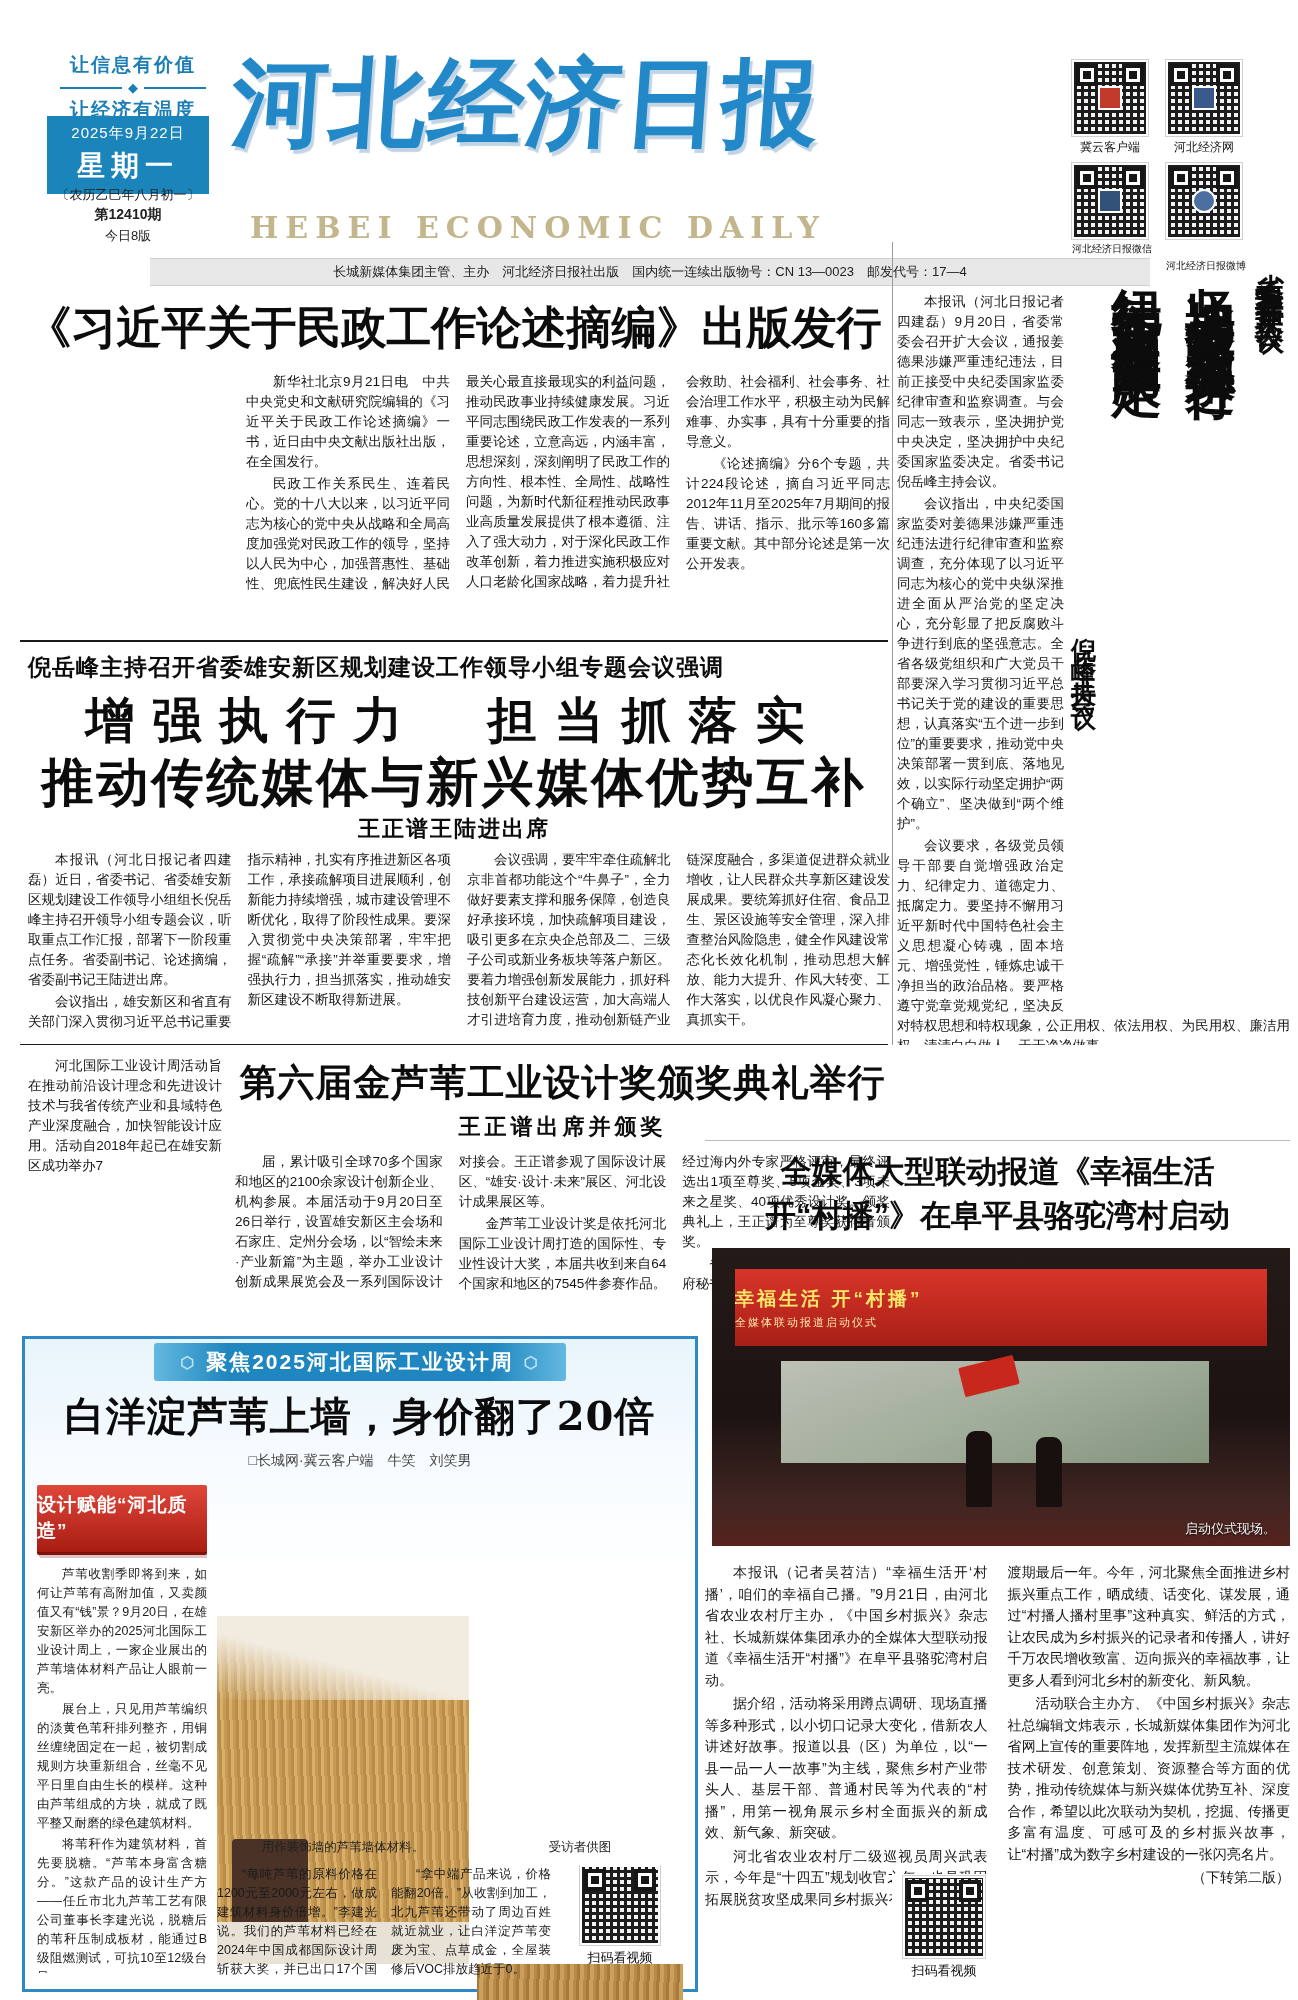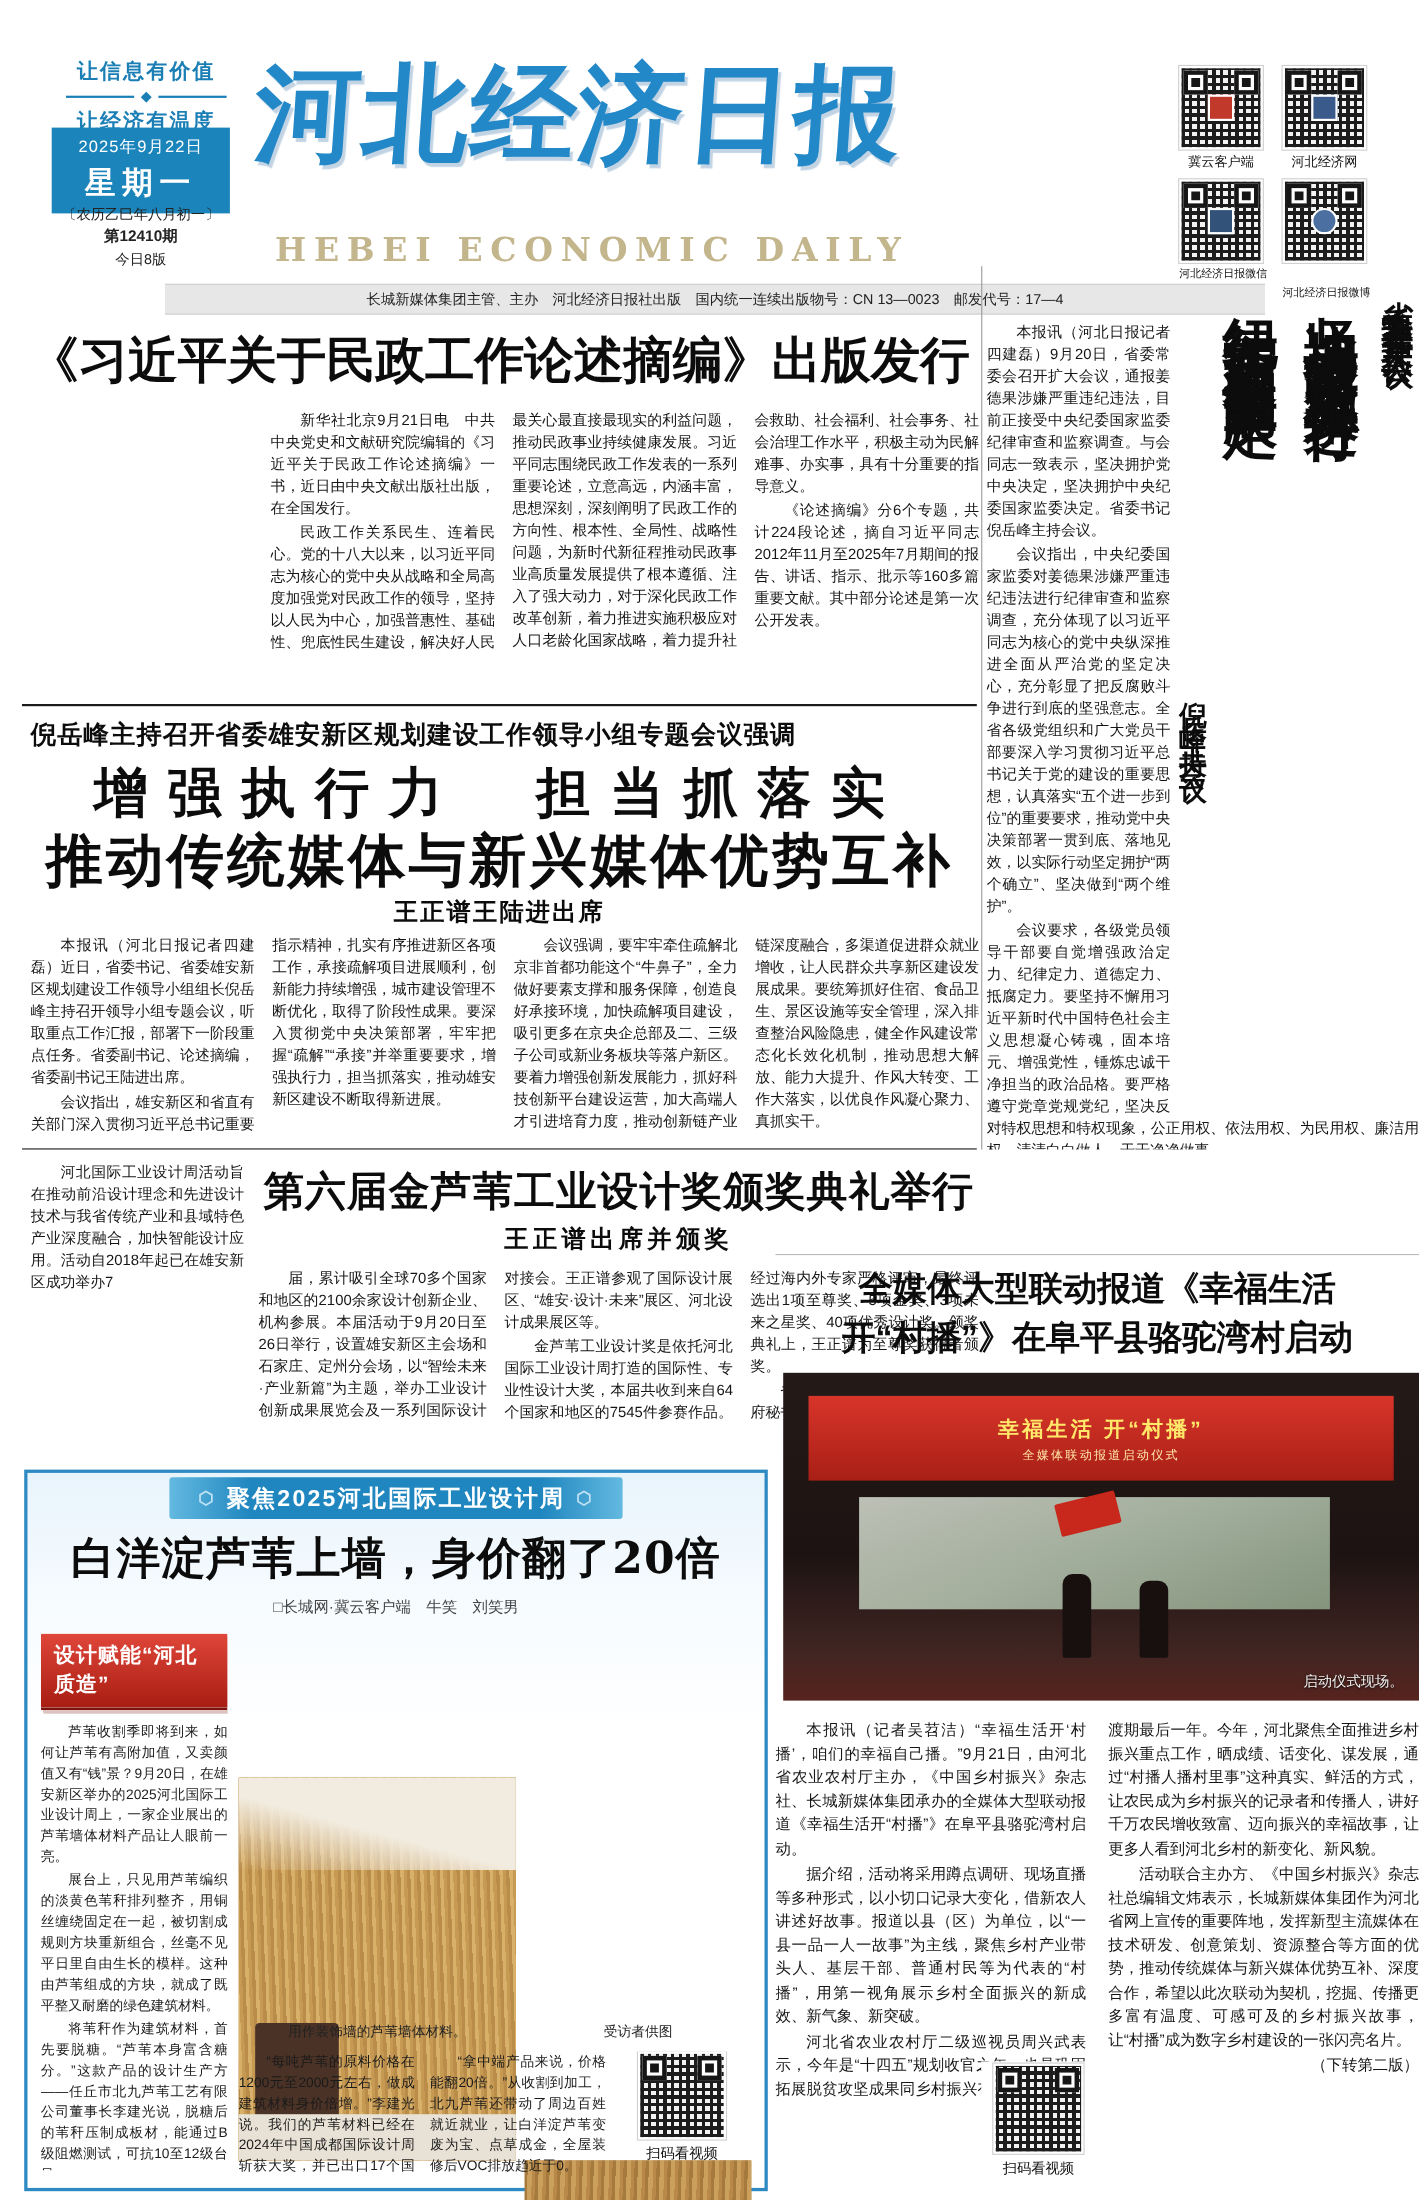--- a/index.html
+++ b/index.html
@@ -50,21 +50,21 @@
   
   .vtext{writing-mode:vertical-rl;text-orientation:upright;white-space:nowrap;}
   .v-spacer{float:right;width:226px;height:705px;}
   
   .hr{background:#1a1a1a;}
   .vr{background:#9a9a9a;}
   
   .stage{background:linear-gradient(180deg,#241a18 0%,#1c1312 55%,#402522 85%,#57231e 100%);overflow:hidden;}
   .stage .banner{position:absolute;left:4%;right:4%;top:7%;height:26%;
     background:linear-gradient(180deg,#d8352a,#a81f16);display:flex;flex-direction:column;
-    align-items:center;justify-content:center;color:#ffe86a;}
+    align-items:flex-start;justify-content:center;color:#ffe86a;}
   .stage .banner .b1{font-size:19px;font-weight:bold;letter-spacing:3px;}
   .stage .banner .b2{font-size:11px;color:#ffe9a9;margin-top:3px;letter-spacing:2px;}
   .stage .screen{position:absolute;left:12%;right:14%;top:38%;height:34%;
     background:linear-gradient(160deg,#d9ded2 0%,#b9c9b4 50%,#93a98e 100%);opacity:.85;}
   .stage .figure{position:absolute;bottom:13%;width:26px;height:76px;background:#17100f;
     border-radius:9px 9px 2px 2px;}
   .stage .flag{position:absolute;bottom:52%;left:43%;width:56px;height:30px;background:#c8281c;
     transform:rotate(-14deg);border-radius:2px;}
   .stage .photo-cap{position:absolute;right:14px;bottom:8px;color:#f4f4f4;font-size:13px;
     text-shadow:0 1px 2px #000;}
@@ -76,21 +76,21 @@
   .reed .floor{position:absolute;left:0;bottom:0;right:0;height:12%;background:#e8e2d6;}
   .reed .seat{position:absolute;left:6%;bottom:10%;width:30%;height:26%;background:#4a3226;border-radius:4px;}
   .reed.reed2{background:repeating-linear-gradient(92deg,#a67a3c 0 3px,#caa05c 3px 7px,#b9894a 7px 10px),#b9894a;}
   .cap{font-size:12.5px;color:#222;text-align:center;}
   
   .fbox{border:3px solid #2f8ac4;background:linear-gradient(180deg,#e8f4fc 0px,#f8fcff 130px,#ffffff 240px);}
   .badge{display:inline-flex;align-items:center;gap:10px;background:linear-gradient(90deg,#63b9e0,#1f86bf 18% 82%,#63b9e0);
     color:#fff;font-weight:bold;font-size:21px;letter-spacing:2px;padding:5px 26px;border-radius:3px;}
   .badge .dia{color:#bfe2f4;font-size:16px;}
   .red-label{display:inline-block;background:linear-gradient(180deg,#e0463a,#a81d12);color:#fff;
-    font-weight:bold;font-size:19px;padding:7px 12px 8px;letter-spacing:1px;border-radius:2px;
+    font-weight:bold;font-size:19px;padding:7px 0 8px;letter-spacing:1px;border-radius:2px;
     box-shadow:2px 3px 0 rgba(120,20,10,.25);border-bottom:3px solid #7e120a;}
   .small-bt{font-size:12.5px;line-height:19px;color:#1a1a1a;}
   .byline{font-size:14px;color:#444;}
 </style>
 </head>
 <body>
 
 <div id="page">
 
   <div class="abs" style="left:40px;top:52px;width:186px;">

